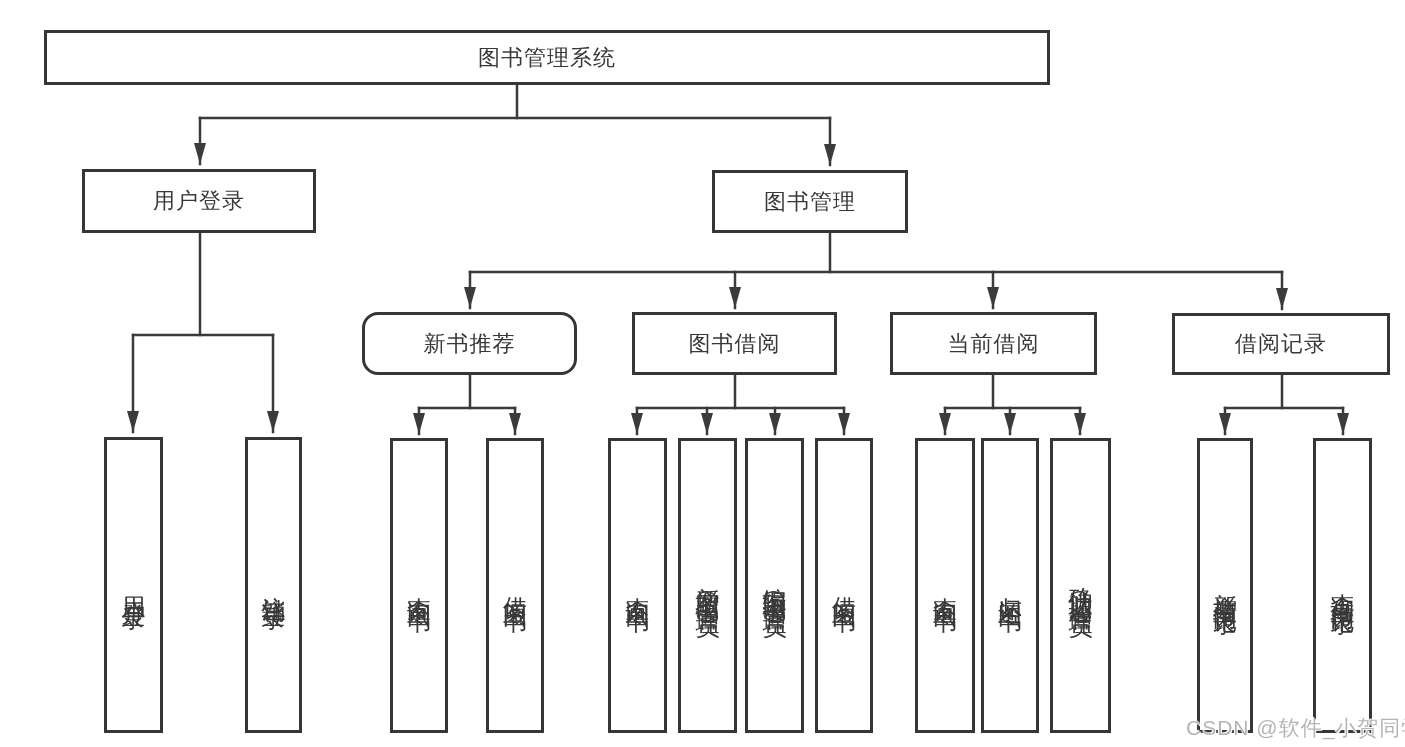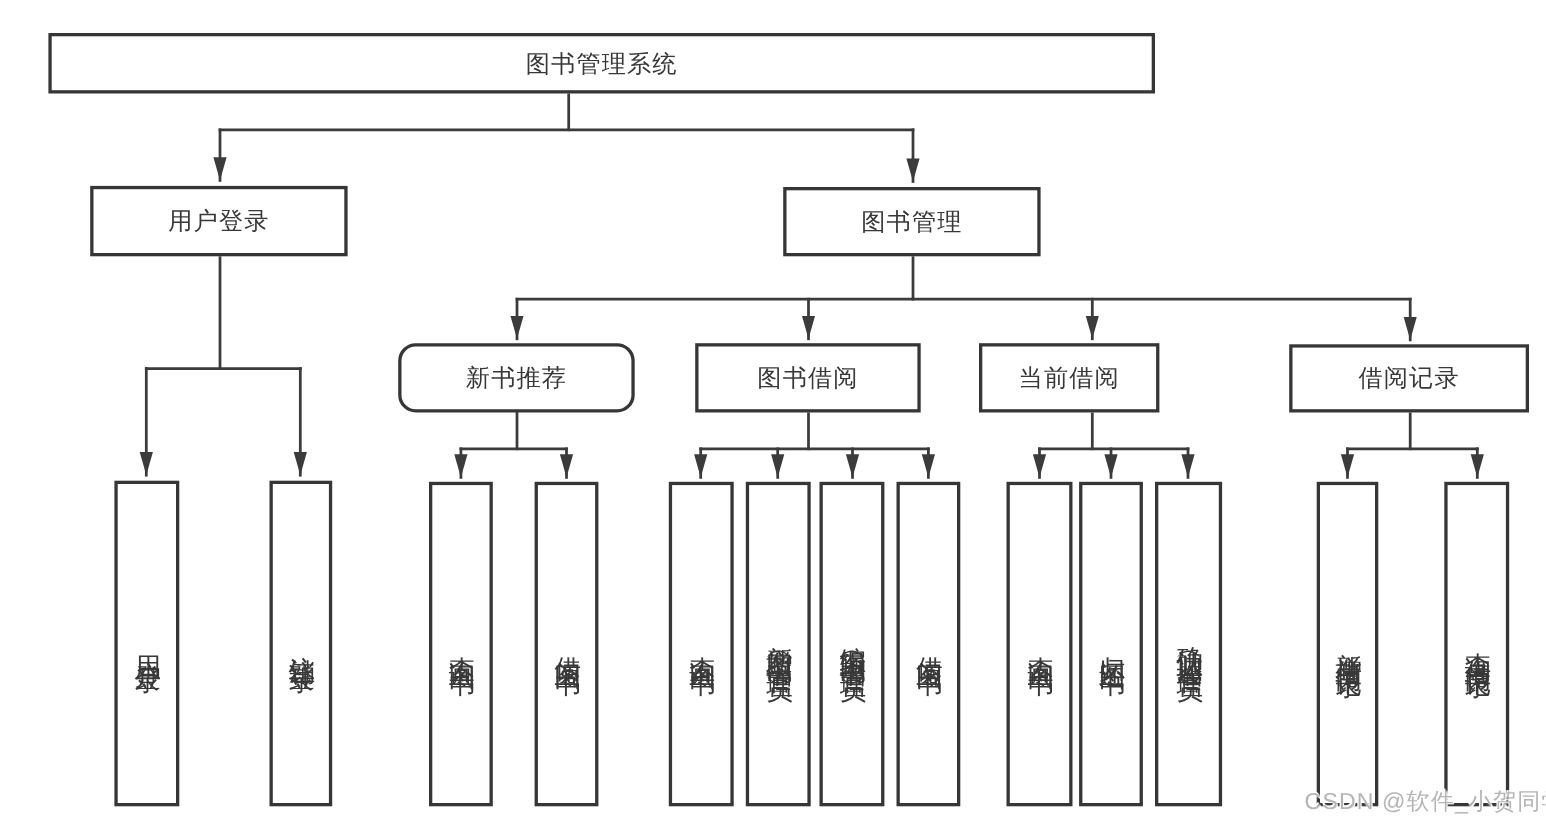--- a/index.html
+++ b/index.html
@@ -115,31 +115,31 @@
     </g>
   </svg>
 
   <div class="node root" style="left:12px; top:30px; width:1006px; height:55px;margin-left:32px;">
     <span>图书管理系统</span>
   </div>
 
   <div class="node" style="left:82px; top:169px; width:234px; height:64px;">
     <span>用户登录</span>
   </div>
-  <div class="node" style="left:712px; top:170px; width:234px; height:63px;">
+  <div class="node" style="left:712px; top:170px; width:196px; height:63px;">
     <span>图书管理</span>
   </div>
 
   <div class="node" style="left:362px; top:312px; width:215px; height:63px;border-radius:16px;">
     <span>新书推荐</span>
   </div>
   <div class="node" style="left:632px; top:312px; width:205px; height:63px;text-align:center;">
     <span>图书借阅</span>
   </div>
-  <div class="node" style="left:890px; top:312px; width:164px; height:63px;">
+  <div class="node" style="left:890px; top:312px; width:207px; height:63px;">
     <span>当前借阅</span>
   </div>
   <div class="node" style="left:1172px; top:313px; width:218px; height:62px;text-align:center;">
     <span>借阅记录</span>
   </div>
 
   <div class="node leaf" style="left:104px; top:437px; width:59px; height:296px;">
     <span>用户登录</span>
   </div>
   <div class="node leaf" style="left:245px; top:437px; width:57px; height:296px;">

